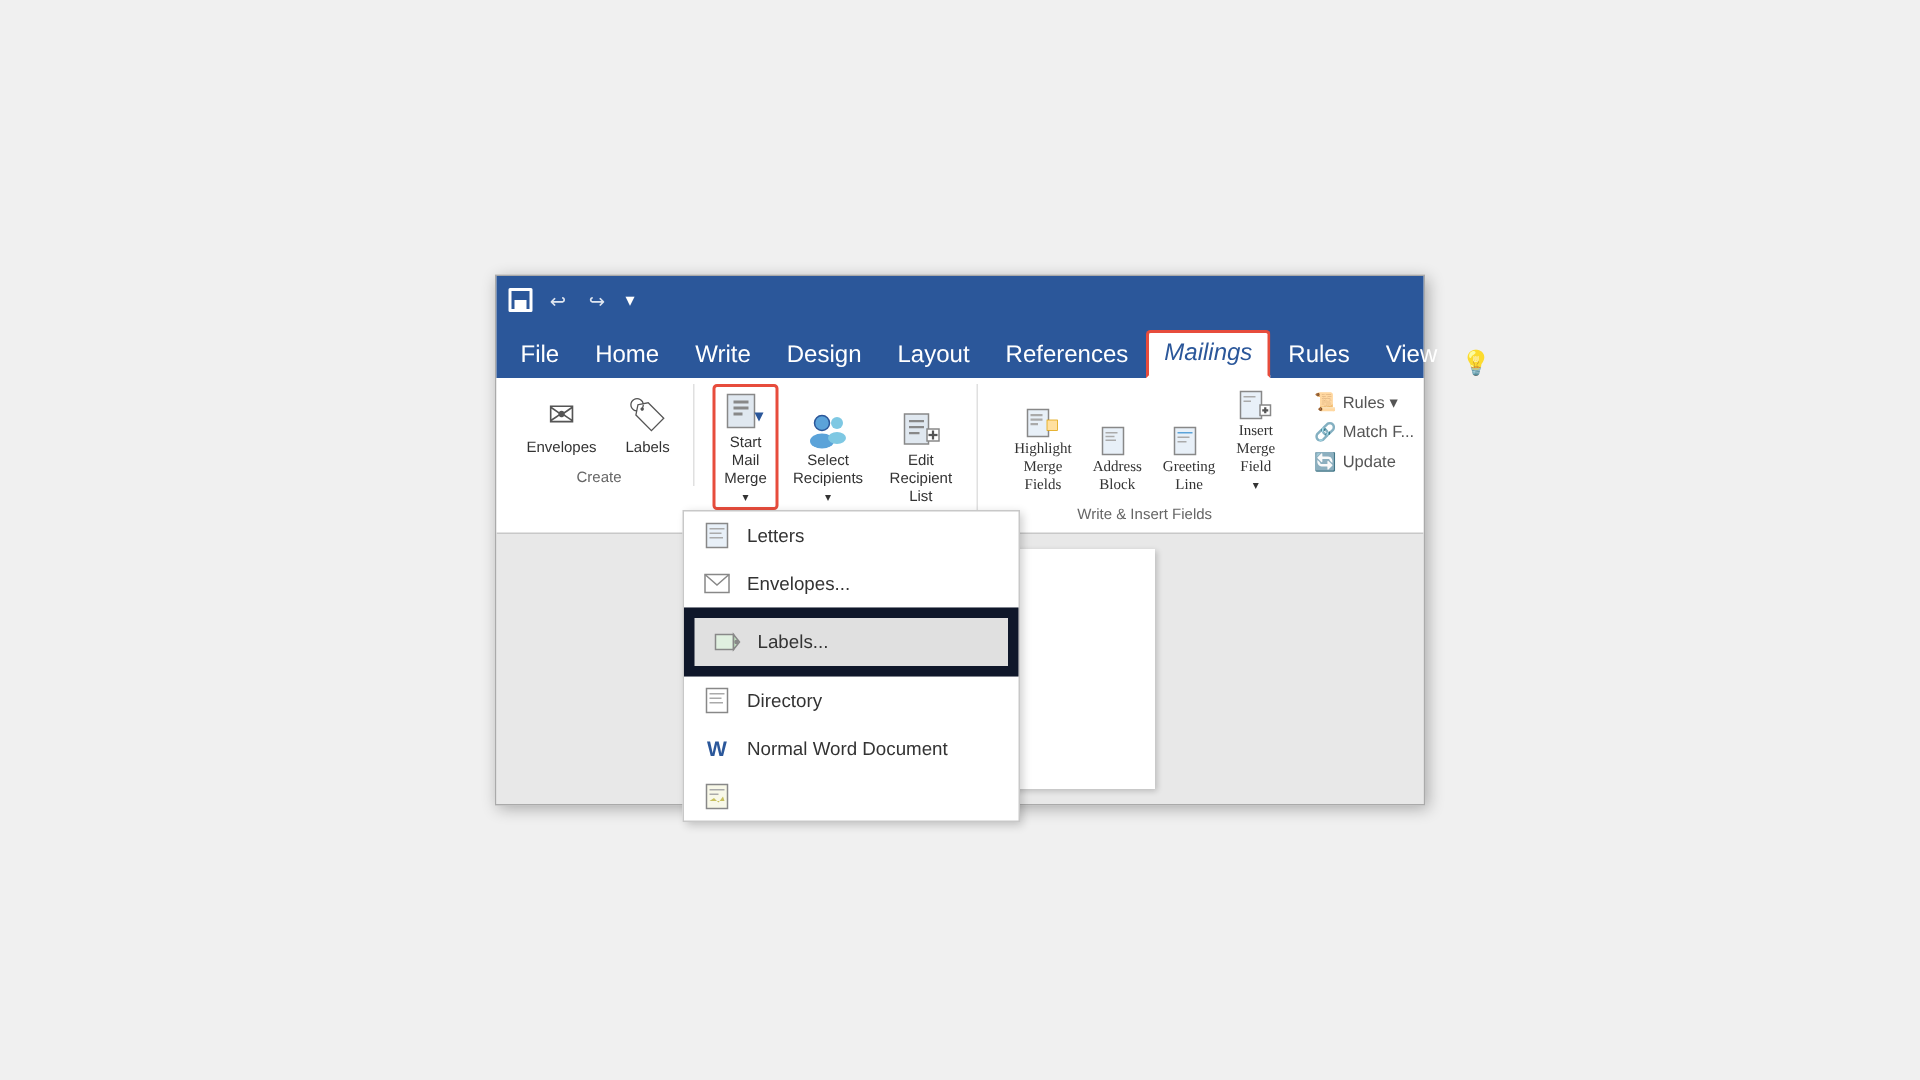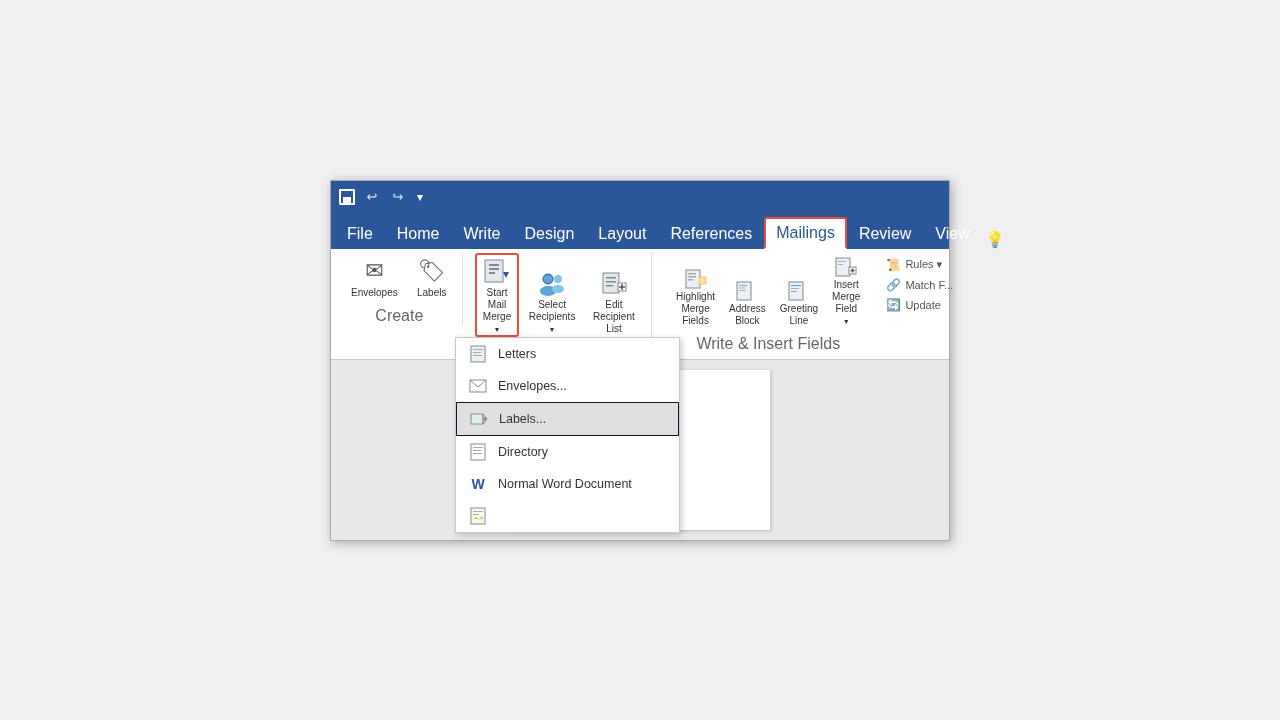--- a/index.html
+++ b/index.html
@@ -88,20 +88,21 @@
       color: #fff;
       border-bottom: none;
       padding: 4px 10px;
       height: 32px;
     }
     .ribbon-tab.highlighted.active {
       background: #fff;
       color: #2b579a;
       border: 2px solid #e74c3c;
       border-bottom: 2px solid #fff;
+      font-style: italic;
     }
 
     
     .ribbon-body {
       background: #fff;
       border-bottom: 1px solid #c8c8c8;
       padding: 4px 6px 6px;
       display: flex;
       align-items: flex-start;
       gap: 4px;
@@ -122,21 +123,21 @@
 
     .ribbon-group-items {
       display: flex;
       align-items: flex-end;
       gap: 6px;
       flex: 1;
       padding-bottom: 4px;
     }
 
     .ribbon-group-label {
-      font-size: 16px;
+      font-size: 10px;
       color: #666;
       text-align: center;
       margin-top: 2px;
     }
 
     .ribbon-btn-large {
       display: flex;
       flex-direction: column;
       align-items: center;
       cursor: pointer;
@@ -169,20 +170,21 @@
 
     .ribbon-btn-small {
       display: flex;
       flex-direction: column;
       align-items: center;
       cursor: pointer;
       padding: 2px 4px;
       border-radius: 3px;
       border: none;
       background: none;
+      font-family: Liberation Serif, serif;
     }
     .ribbon-btn-small .ribbon-btn-icon {
       width: 24px; height: 24px;
       font-size: 16px;
     }
     .rules-item {
       display: flex;
       align-items: center;
       font-size: 11px;
       color: #555;
@@ -207,21 +209,21 @@
       display: flex;
       align-items: center;
       padding: 6px 12px;
       cursor: pointer;
       font-size: 12.5px;
       color: #333;
       gap: 10px;
     }
     .menu-item.highlighted-item {
       background: #e0e0e0;
-      border: 1px solid #0f172a;
+      border: 7px solid #0f172a;
     }
     .menu-item-icon {
       width: 20px; height: 20px;
       display: flex; align-items: center; justify-content: center;
       font-size: 14px;
       flex-shrink: 0;
       color: #555;
     }
     .menu-item-text {
       flex: 1;
@@ -271,21 +273,21 @@
   </div>
 
   <div class="ribbon-tabs">
     <div class="ribbon-tab">File</div>
     <div class="ribbon-tab">Home</div>
     <div class="ribbon-tab">Write</div>
     <div class="ribbon-tab">Design</div>
     <div class="ribbon-tab">Layout</div>
     <div class="ribbon-tab">References</div>
     <div class="ribbon-tab highlighted active">Mailings</div>
-    <div class="ribbon-tab">Review</div>
+    <div class="ribbon-tab">Rules</div>
     <div class="ribbon-tab">View</div>
     <span style="margin-left:4px; color:#fff; font-size:16px; cursor:pointer; opacity:0.8;">💡</span>
   </div>
 
   <div class="ribbon-body">
 
     <div class="ribbon-group">
       <div class="ribbon-group-items">
         <button class="ribbon-btn-large">
           <div class="ribbon-btn-icon">✉</div>

